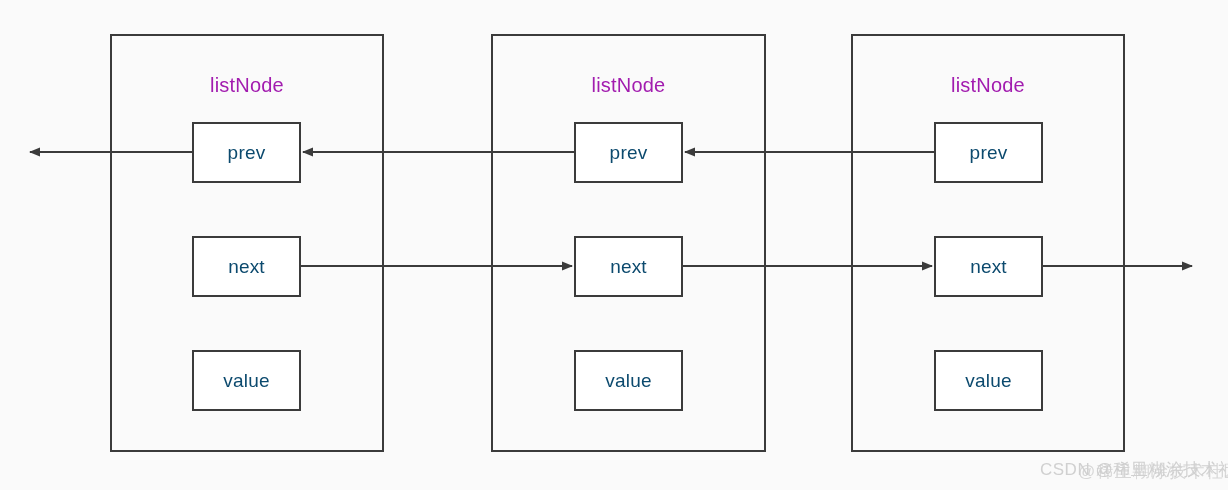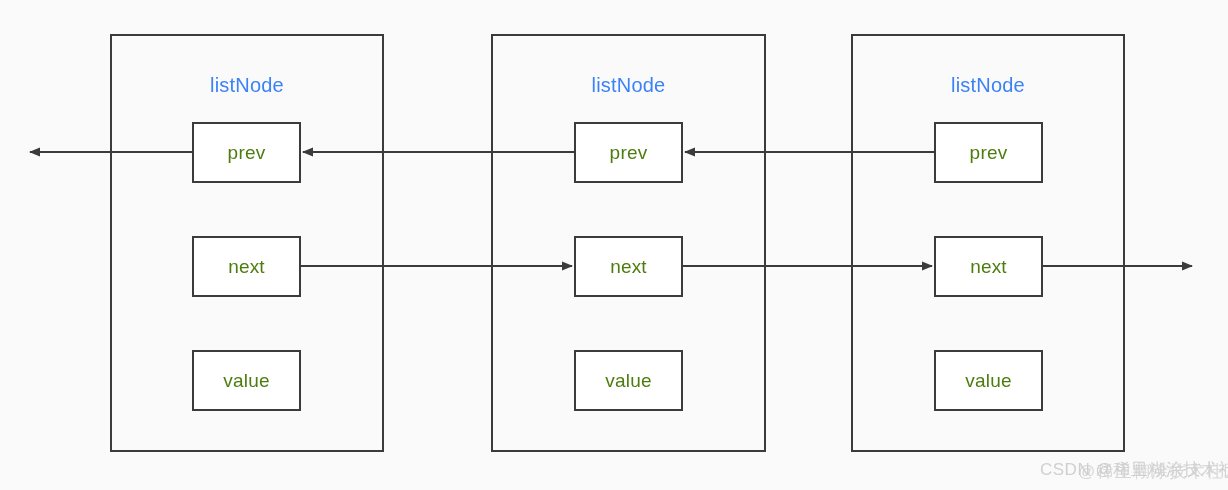--- a/index.html
+++ b/index.html
@@ -32,36 +32,36 @@
     position: absolute;
     border: 2.2px solid #3b3b3b;
     background: transparent;
     box-sizing: border-box;
   }
   .node-title {
     position: absolute;
     width: 100%;
     text-align: center;
     font-size: 20px;
-    color: #3b82f6;
+    color: #a21caf;
     letter-spacing: 0.2px;
     white-space: nowrap;
   }
   .field-box {
     position: absolute;
     border: 2.2px solid #3b3b3b;
     background: #ffffff;
     box-sizing: border-box;
     display: flex;
     align-items: center;
     justify-content: center;
   }
   .field-label {
     font-size: 19px;
-    color: #4d7c0f;
+    color: #0c4a6e;
     letter-spacing: 0.2px;
     white-space: nowrap;
   }
   .watermark {
     position: absolute;
     font-size: 17px;
     color: #c9c9c9;
     white-space: nowrap;
     letter-spacing: 0.5px;
     opacity: 0.85;

